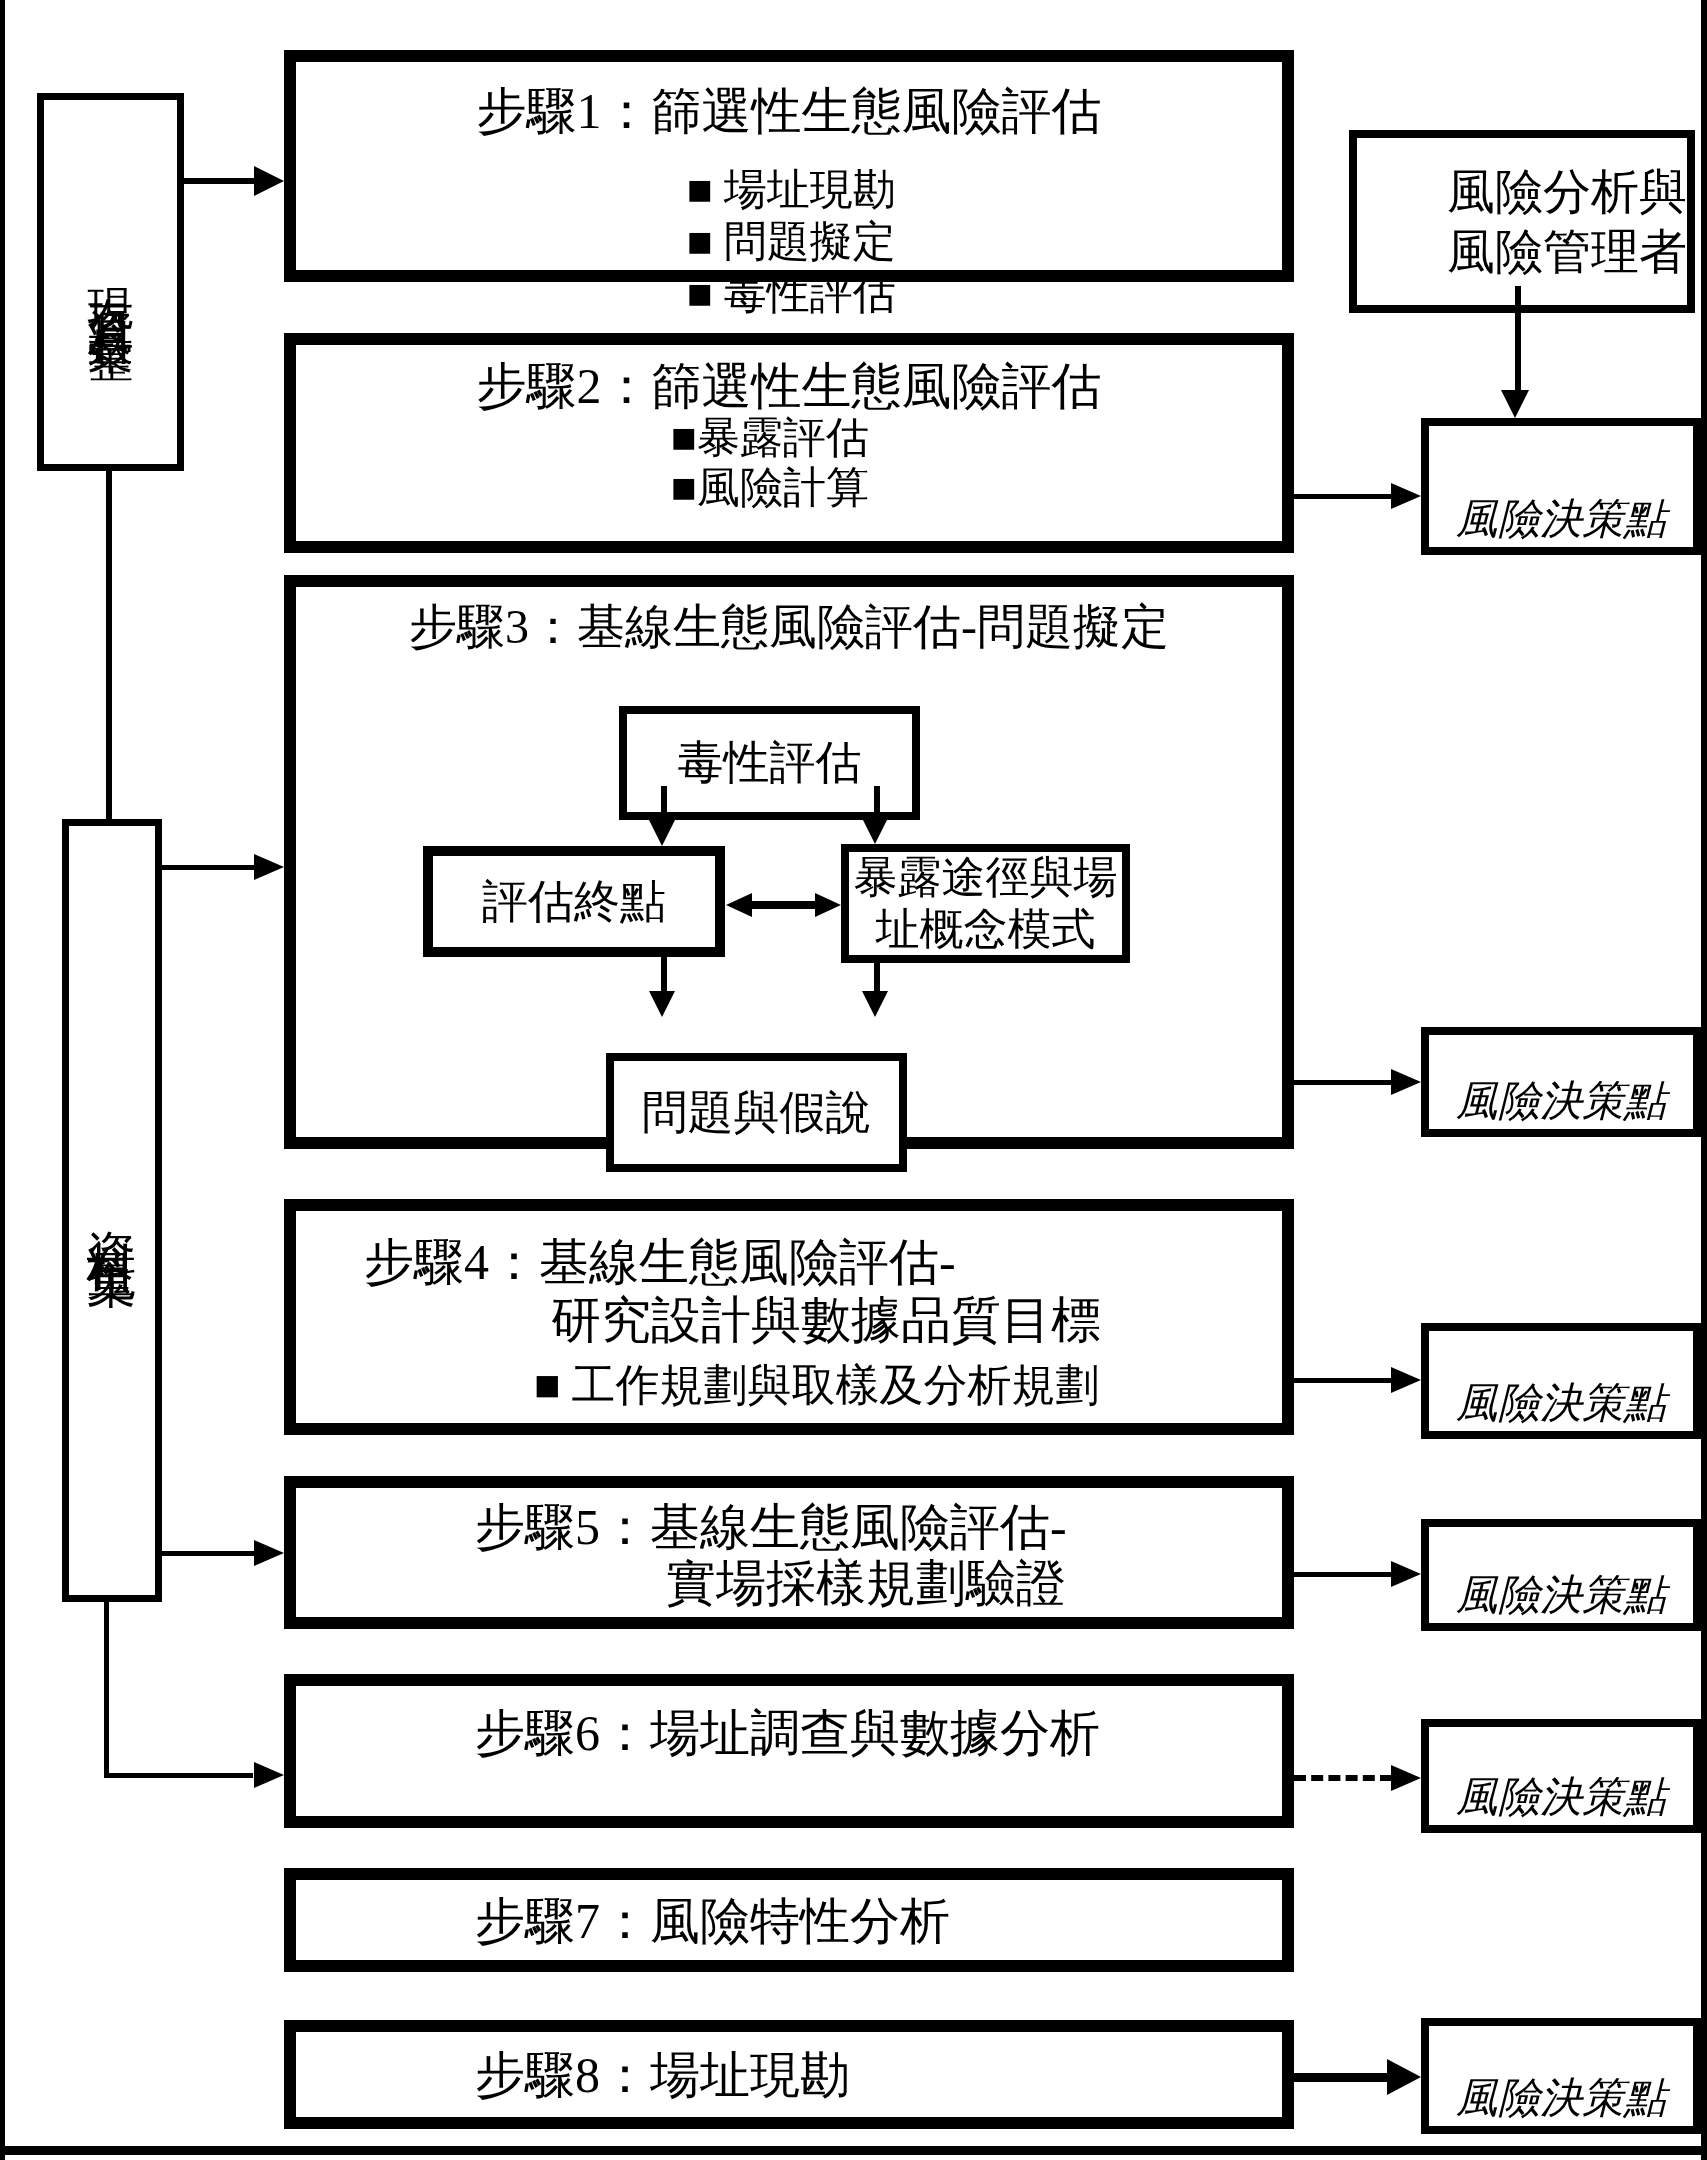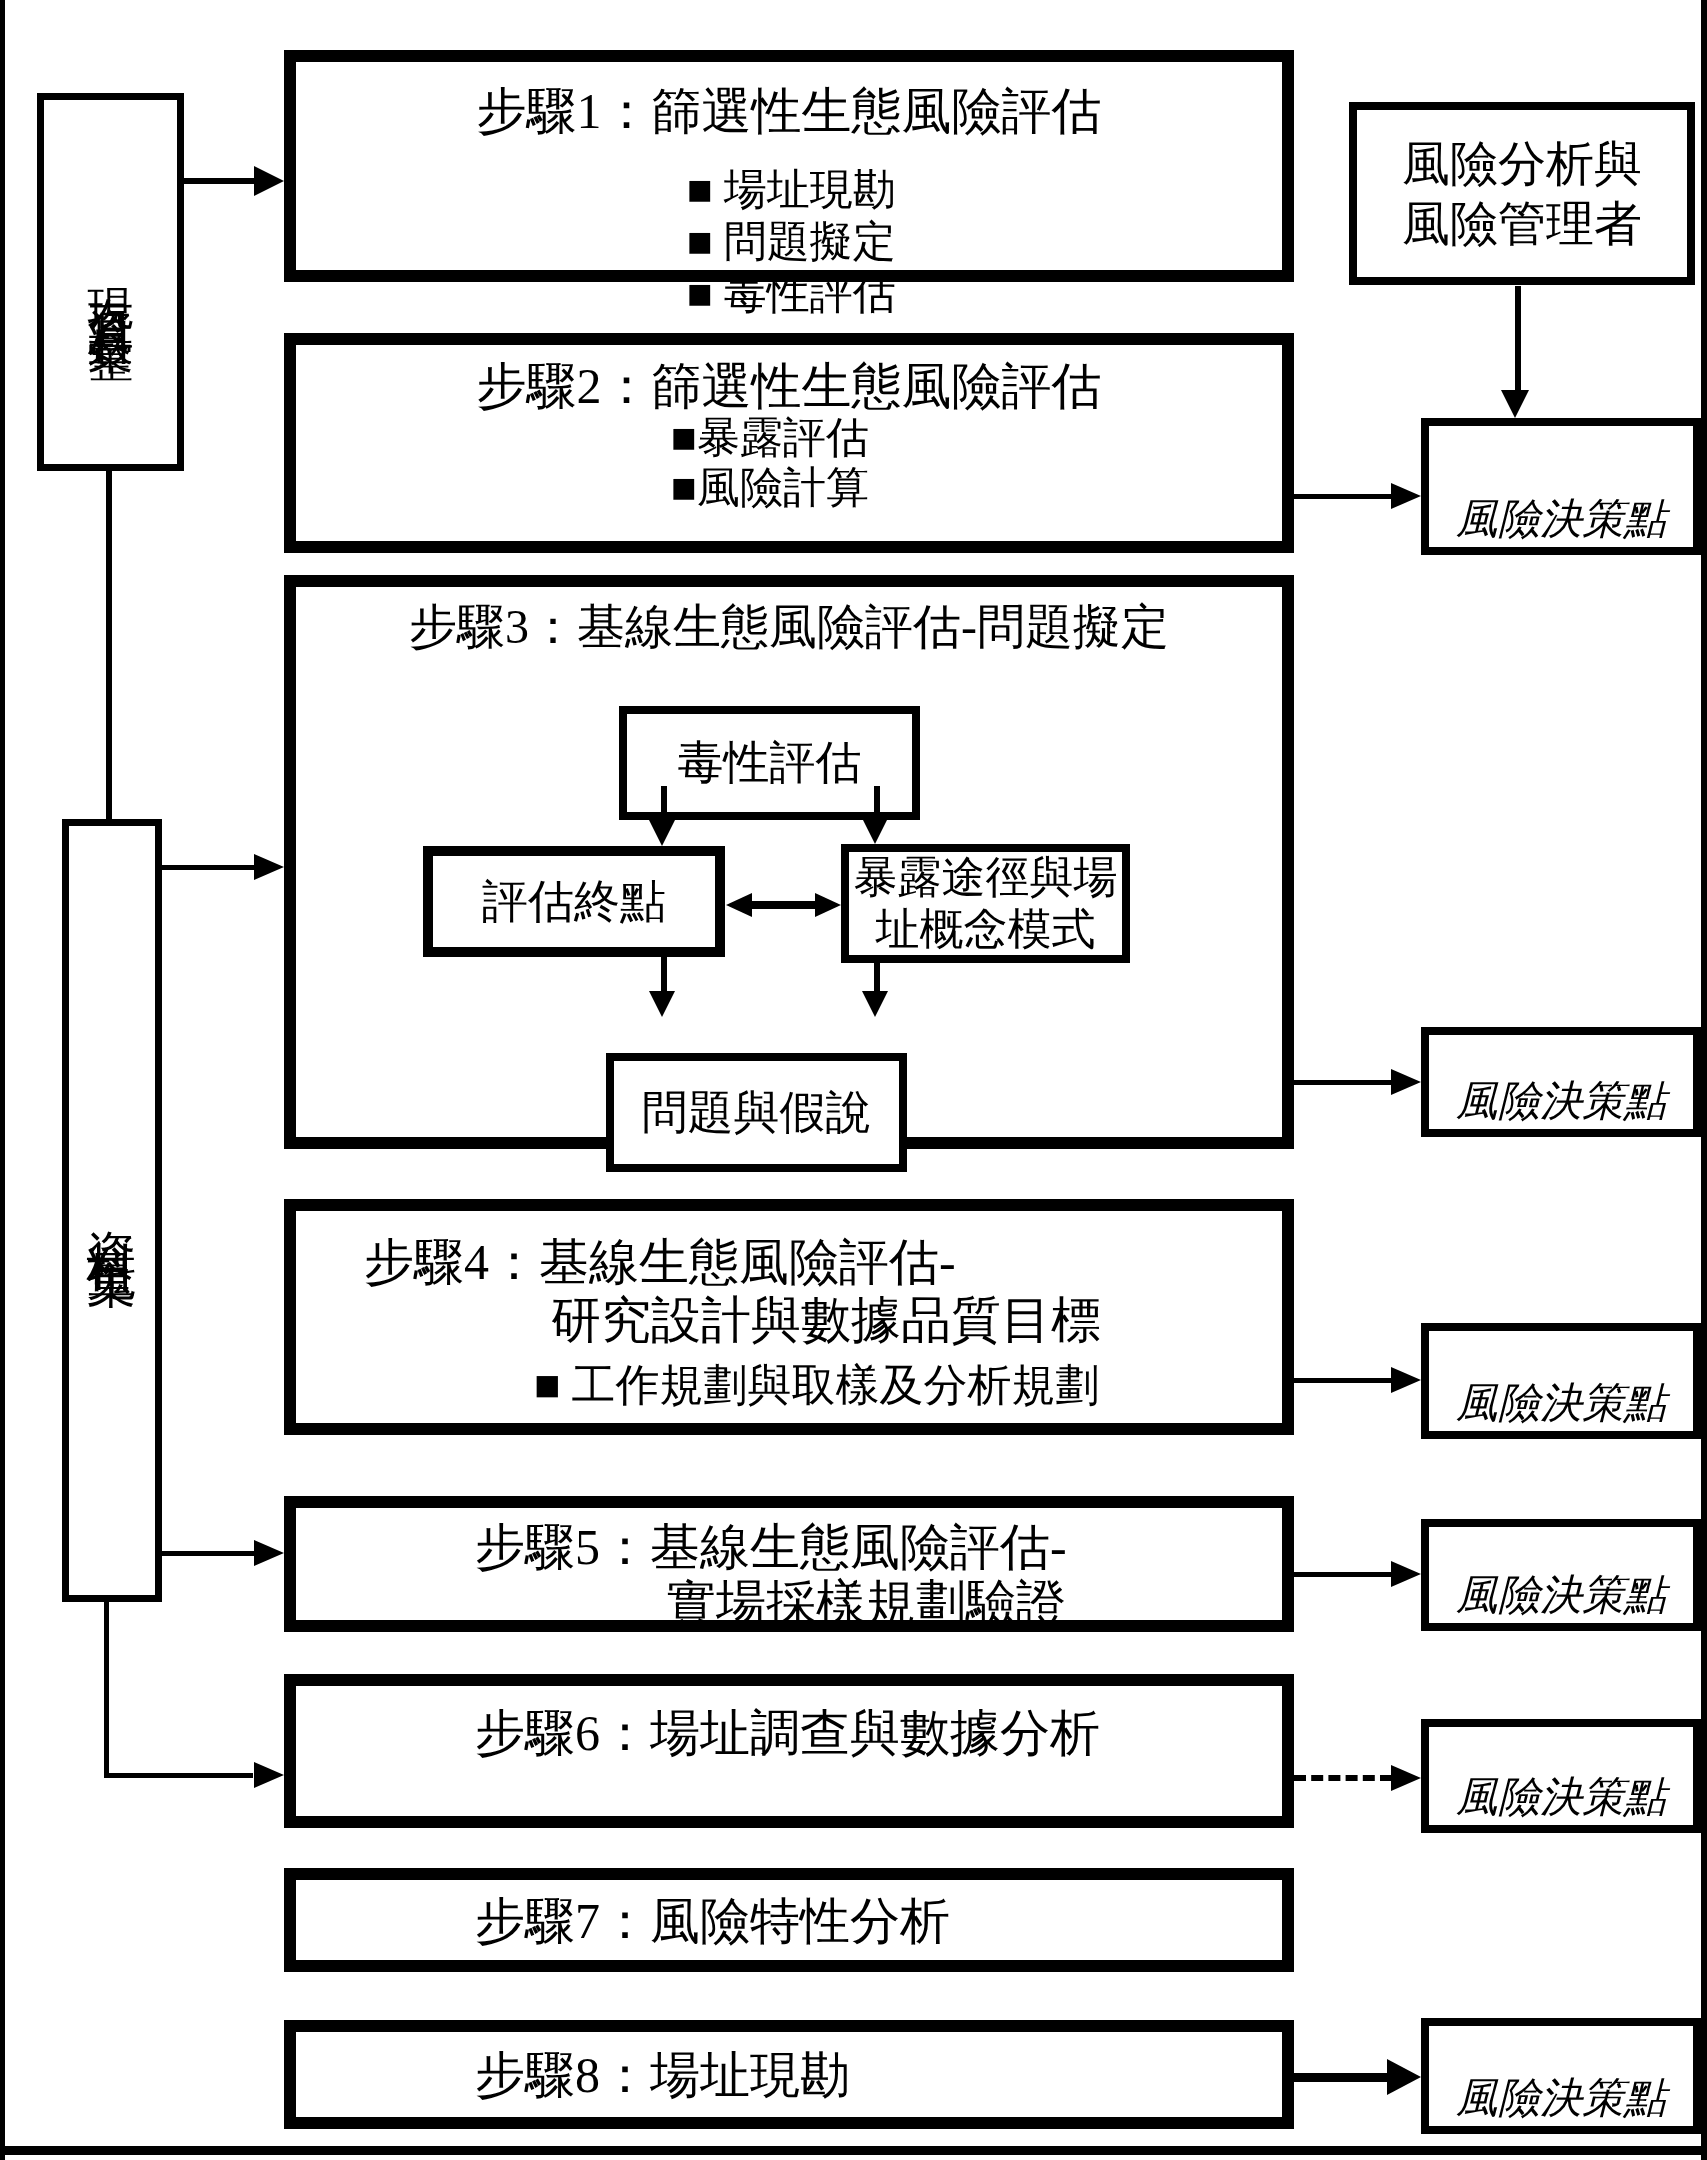--- a/index.html
+++ b/index.html
@@ -46,22 +46,22 @@
     position:absolute;background:#fff;border:8px solid #000;box-sizing:border-box;
     display:flex;align-items:center;justify-content:center;
     font-size:46px;text-align:center;line-height:52px;white-space:nowrap;
   }
   .decision{
     left:1421px;width:280px;
     display:flex;align-items:flex-end;justify-content:center;
     font-size:42px;white-space:nowrap;font-style:italic;
   }
   .rmbox{
-    display:flex;flex-direction:column;align-items:center;justify-content:center;
-    font-size:48px;line-height:60px;white-space:nowrap;text-align:center;
+    display:flex;flex-direction:column;align-items:flex-end;justify-content:center;
+    font-size:48px;line-height:60px;white-space:nowrap;text-align:center;margin-top:28px;
   }
 </style>
 </head>
 <body>
 
 <div class="canvas">
 
   <div class="line" style="left:0;top:0;width:5px;height:2160px;"></div>
   <div class="line" style="left:1701px;top:0;width:6px;height:2160px;"></div>
   <div class="line" style="left:0;top:2146px;width:1707px;height:9px;"></div>
@@ -144,21 +144,21 @@
     <div class="head head-l-sm" style="left:430px;top:306px;"></div>
     <div class="head head-r-db" style="left:519px;top:306px;"></div>
   </div>
 
   <div class="box step" style="top:1199px;height:236px;">
     <div class="steptitle" style="left:68px;top:24px;">步驟4：基線生態風險評估-</div>
     <div class="steptitle" style="left:255px;top:82px;">研究設計與數據品質目標</div>
     <div class="bullets" style="left:238px;top:149px;font-size:44px;">■ 工作規劃與取樣及分析規劃</div>
   </div>
 
-  <div class="box step" style="top:1476px;height:136px;margin-top:20px;">
+  <div class="box step" style="top:1476px;height:153px;">
     <div class="steptitle" style="left:179px;top:12px;">步驟5：基線生態風險評估-</div>
     <div class="steptitle" style="left:370px;top:68px;">實場採樣規劃驗證</div>
   </div>
 
   <div class="box step" style="top:1674px;height:154px;">
     <div class="steptitle" style="left:179px;top:20px;">步驟6：場址調查與數據分析</div>
   </div>
 
   <div class="box step" style="top:1868px;height:104px;">
     <div class="steptitle" style="left:179px;top:14px;">步驟7：風險特性分析</div>

